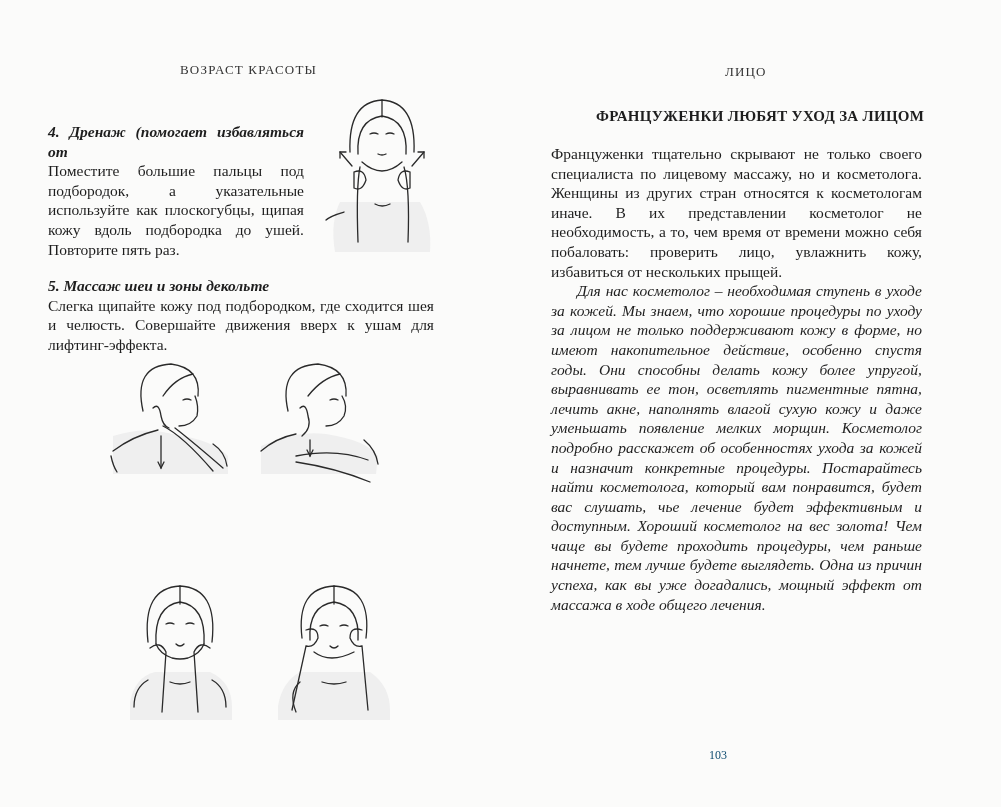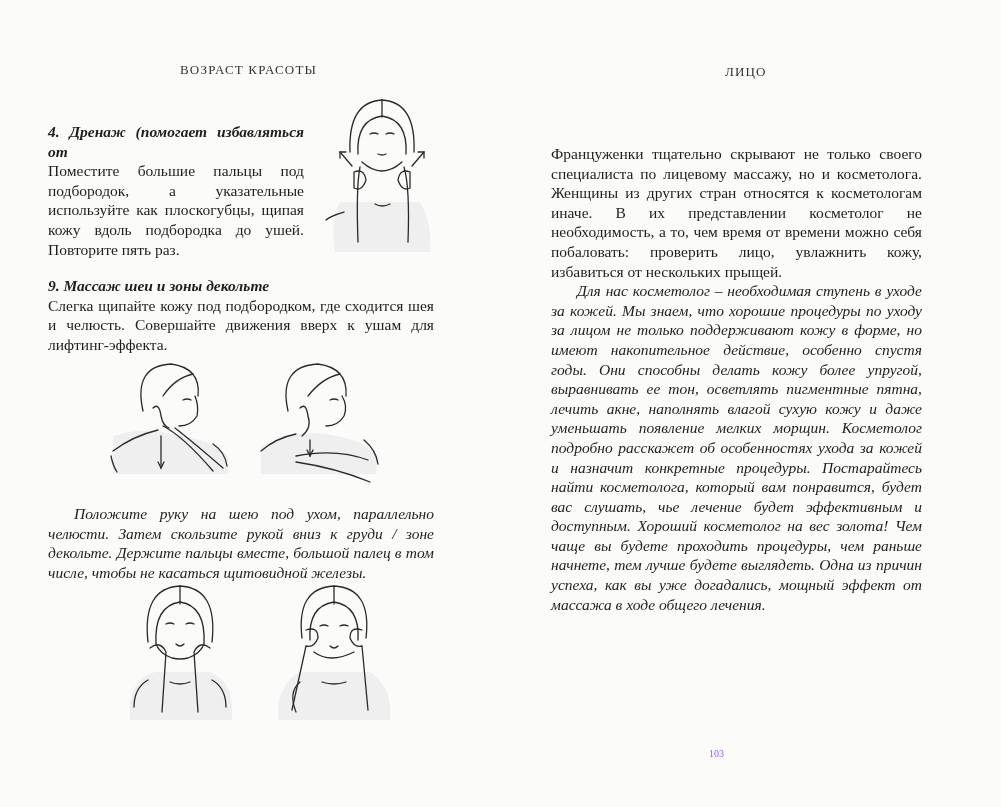--- a/index.html
+++ b/index.html
@@ -16,21 +16,21 @@
   }
   .page-left .running-head { left:172px; }
   .page-right .running-head { left:252px; }
   .txt { position:absolute; font-size:15.5px; line-height:19.6px; text-align:justify; }
   .txt p { margin:0; }
   .ital { font-style:italic; font-weight:bold; }
   .indent { text-indent:26px;font-style:italic; }
   .lastline { text-align-last:left; }
   .h-sec { position:absolute; font-size:15px; font-weight:bold; letter-spacing:0.3px; }
   .illus { position:absolute; }
-  .folio { position:absolute; top:722px; left:236px; font-size:10px; color:#8b5cf6; }
+  .folio { position:absolute; top:722px; left:236px; font-size:12px; color:#0c4a6e; }
   svg path, svg line, svg polyline { fill:none; stroke:#2a2a2a; stroke-width:1.3; stroke-linecap:round; }
   svg .fill { fill:#efefef; stroke:none; }
 </style>
 </head>
 <body>
 
 <div class="page page-left">
   <div class="running-head">ВОЗРАСТ КРАСОТЫ</div>
 
   <div class="txt" style="left:40px; top:98px; width:256px;">
@@ -53,21 +53,21 @@
       <line x1="32" y1="74" x2="20" y2="60"></line>
         <polyline points="20,66 20,60 26,60"></polyline>
       <line x1="92" y1="74" x2="104" y2="60"></line>
         <polyline points="98,60 104,60 104,66"></polyline>
       <path d="M55 112 Q62 116 70 112"></path>
       <path d="M24 120 Q10 124 6 128"></path>
     </svg>
   </div>
 
   <div class="txt" style="left:40px; top:252px; width:386px;">
-    <p class="ital" style="text-align:left;">9. Массаж шеи и зоны декольте</p>
+    <p class="ital" style="text-align:left;">5. Массаж шеи и зоны декольте</p>
     <p class="lastline">Слегка щипайте кожу под подбородком, где сходится шея и челюсть. Совершайте движения вверх к ушам для лифтинг-эффекта.</p>
   </div>
 
   <div class="illus" style="left:95px; top:332px; width:140px; height:120px;">
     <svg width="140" height="120" viewBox="0 0 140 120">
       <path class="fill" d="M10 80 Q40 70 70 78 Q110 84 125 100 L125 118 L10 118 Z"></path>
       <path d="M40 55 Q30 10 68 8 Q98 12 95 40"></path>
       <path d="M60 40 Q72 22 90 18"></path>
       <path d="M92 40 Q96 50 94 60 Q88 70 76 70"></path>
       <path d="M80 44 Q84 42 88 44"></path>
@@ -91,23 +91,20 @@
       <path d="M44 52 Q50 46 52 60 Q56 72 46 80"></path>
       <path d="M40 100 Q80 92 112 104"></path>
       <path d="M40 106 Q80 112 114 126"></path>
       <path d="M5 95 Q20 82 40 78"></path>
       <path d="M108 84 Q120 94 122 108"></path>
       <line x1="54" y1="84" x2="54" y2="100"></line>
         <polyline points="51,94 54,100 57,94"></polyline>
     </svg>
   </div>
 
-  <div class="txt" style="left:40px; top:480px; width:386px;">
-    <p class="indent lastline">Положите руку на шею под ухом, параллельно челюсти. Затем скользите рукой вниз к груди / зоне декольте. Держите пальцы вместе, большой палец в том числе, чтобы не касаться щитовидной железы.</p>
-  </div>
 
   <div class="illus" style="left:112px; top:558px; width:120px; height:140px;">
     <svg width="120" height="140" viewBox="0 0 120 140">
       <path class="fill" d="M10 120 Q15 95 35 90 L90 90 Q112 100 112 125 L112 138 L10 138 Z"></path>
       <path d="M28 60 Q22 6 60 4 Q98 6 92 60"></path>
       <path d="M60 4 L60 22"></path>
       <path d="M36 62 Q34 24 60 20 Q86 24 84 62"></path>
       <path d="M46 42 Q50 40 54 42 M66 42 Q70 40 74 42"></path>
       <path d="M56 62 Q60 66 64 62"></path>
       <path d="M36 62 Q40 72 52 76 Q60 78 68 76 Q80 72 84 62"></path>
@@ -130,20 +127,21 @@
       <path d="M36 48 Q48 44 48 56 Q44 66 36 64 L22 128"></path>
       <path d="M92 48 Q80 44 80 56 Q84 66 92 64 L98 128"></path>
       <path d="M52 100 Q64 104 76 100"></path>
       <path d="M30 100 Q18 110 26 130"></path>
     </svg>
   </div>
 </div>
 
 <div class="page page-right">
   <div class="running-head">ЛИЦО</div>
+  <div class="h-sec" style="left:123px; top:82px;">ФРАНЦУЖЕНКИ ЛЮБЯТ УХОД ЗА ЛИЦОМ</div>
 
   <div class="txt" style="left:78px; top:118px; width:371px;">
     <p class="lastline">Француженки тщательно скрывают не только своего специалиста по лицевому массажу, но и косметолога. Женщины из других стран относятся к косметологам иначе. В их представлении косметолог не необходимость, а то, чем время от времени можно себя побаловать: проверить лицо, увлажнить кожу, избавиться от нескольких прыщей.</p>
     <p class="indent lastline">Для нас косметолог – необходимая ступень в уходе за кожей. Мы знаем, что хорошие процедуры по уходу за лицом не только поддерживают кожу в форме, но имеют накопительное действие, особенно спустя годы. Они способны делать кожу более упругой, выравнивать ее тон, осветлять пигментные пятна, лечить акне, наполнять влагой сухую кожу и даже уменьшать появление мелких морщин. Косметолог подробно расскажет об особенностях ухода за кожей и назначит конкретные процедуры. Постарайтесь найти косметолога, который вам понравится, будет вас слушать, чье лечение будет эффективным и доступным. Хороший косметолог на вес золота! Чем чаще вы будете проходить процедуры, чем раньше начнете, тем лучше будете выглядеть. Одна из причин успеха, как вы уже догадались, мощный эффект от массажа в ходе общего лечения.</p>
   </div>
 
   <div class="folio">103</div>
 </div>
 
 </body></html>

